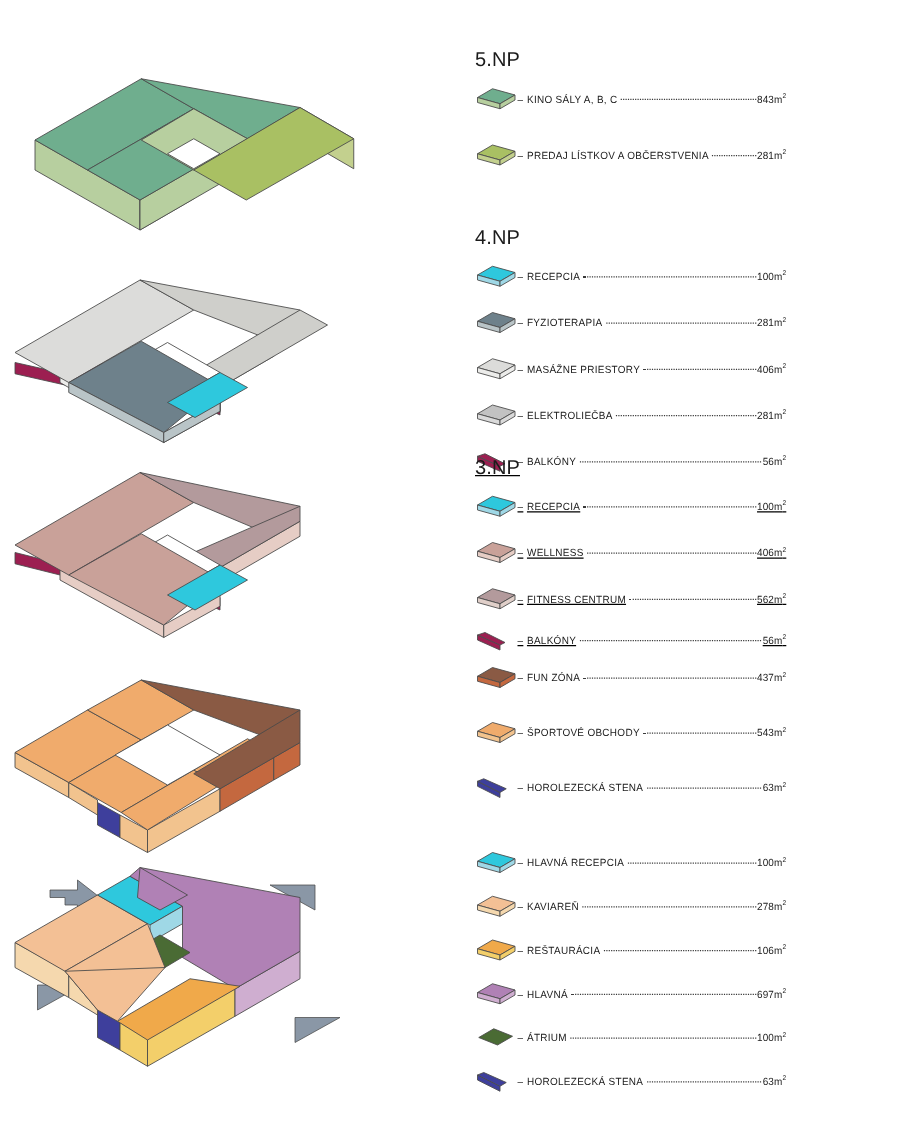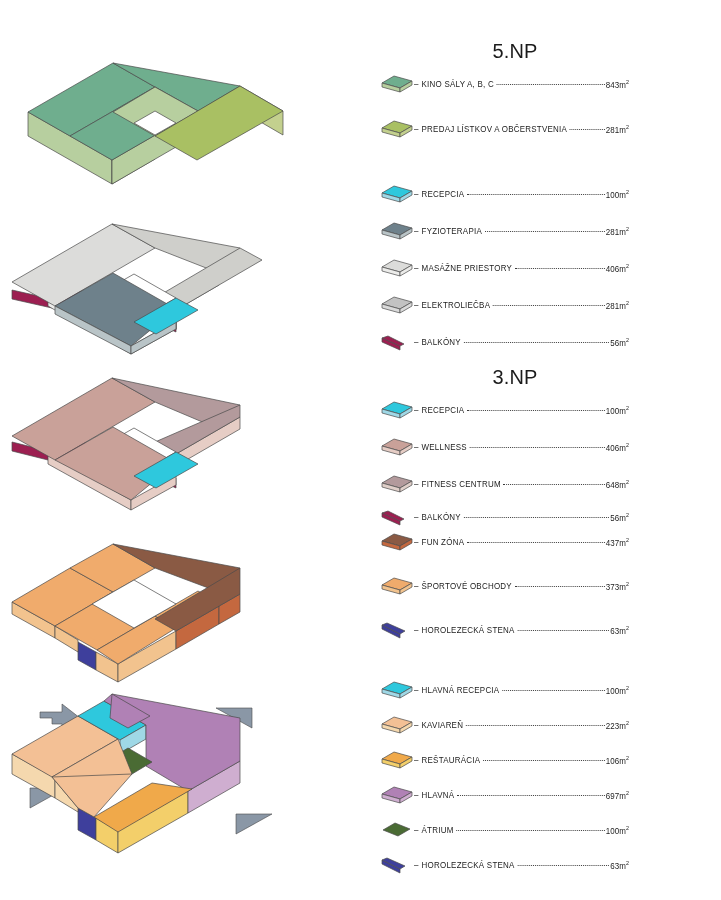--- a/index.html
+++ b/index.html
@@ -38,27 +38,26 @@
   }
   .floor-figure svg { display: block; }
 
   
   .legend-group {
     position: absolute;
     left: 0;
     width: 270px;
   }
   .floor-heading {
-    font-size: 20px;
+    font-size: 16px;
     font-weight: 400;
     letter-spacing: 0.1px;
     color: #1b1b1b;
     margin: 0 0 9px 0;
     font-family: "Liberation Sans", sans-serif;
-    text-align: center;
   }
   .legend-row {
     display: flex;
     align-items: center;
     width: 258px;
   }
   .swatch {
     flex: 0 0 34px;
     width: 34px;
     height: 24px;
@@ -322,20 +321,21 @@
         <span class="entry">
           <span class="dash">–</span>
           <span class="ename">PREDAJ LÍSTKOV A OBČERSTVENIA</span>
           <span class="leader"></span>
           <span class="area"><span>281</span><span>m</span><sup>2</sup></span>
         </span>
       </div>
     </div>
 
     <div class="legend-group" style="top:182px;">
+      <div class="floor-heading">4.NP</div>
 
       <div class="legend-row" style="margin-bottom:13px">
         <span class="swatch">
           <svg width="34" height="24" viewBox="0 0 34 24">
               <g stroke="#4a4a4a" stroke-width="0.7" stroke-linejoin="round">
             <polygon points="2,11 14,4 32,9 20,16" fill="#2ec8dd"></polygon>
             <polygon points="2,11 2,15 20,20 20,16" fill="#9fd8e6"></polygon>
             <polygon points="20,16 20,20 32,13 32,9" fill="#9fd8e6"></polygon>
           </g>
             </svg>
@@ -413,21 +413,21 @@
         </span>
         <span class="entry">
           <span class="dash">–</span>
           <span class="ename">BALKÓNY</span>
           <span class="leader"></span>
           <span class="area"><span>56</span><span>m</span><sup>2</sup></span>
         </span>
       </div>
     </div>
 
-    <div class="legend-group" style="top:366px;">
+    <div class="legend-group" style="top:366px;text-decoration:underline;">
       <div class="floor-heading">3.NP</div>
 
       <div class="legend-row" style="margin-bottom:13px">
         <span class="swatch">
           <svg width="34" height="24" viewBox="0 0 34 24">
               <g stroke="#4a4a4a" stroke-width="0.7" stroke-linejoin="round">
             <polygon points="2,11 14,4 32,9 20,16" fill="#2ec8dd"></polygon>
             <polygon points="2,11 2,15 20,20 20,16" fill="#9fd8e6"></polygon>
             <polygon points="20,16 20,20 32,13 32,9" fill="#9fd8e6"></polygon>
           </g>
@@ -466,21 +466,21 @@
             <polygon points="2,11 14,4 32,9 20,16" fill="#b39a9c"></polygon>
             <polygon points="2,11 2,15 20,20 20,16" fill="#e0cfc9"></polygon>
             <polygon points="20,16 20,20 32,13 32,9" fill="#e0cfc9"></polygon>
           </g>
             </svg>
         </span>
         <span class="entry">
           <span class="dash">–</span>
           <span class="ename">FITNESS CENTRUM</span>
           <span class="leader"></span>
-          <span class="area"><span>648</span><span>m</span><sup>2</sup></span>
+          <span class="area"><span>562</span><span>m</span><sup>2</sup></span>
         </span>
       </div>
 
       <div class="legend-row">
         <span class="swatch">
           <svg width="34" height="24" viewBox="0 0 34 24">
               <g stroke="#4a4a4a" stroke-width="0.7" stroke-linejoin="round">
             <polygon points="2,8 20,16 20,20 2,12" fill="#9c1f51"></polygon>
             <polygon points="2,8 8,6 24,14 20,16" fill="#9c1f51"></polygon>
           </g>
@@ -522,21 +522,21 @@
             <polygon points="2,11 14,4 32,9 20,16" fill="#f0ab6c"></polygon>
             <polygon points="2,11 2,15 20,20 20,16" fill="#f2c38e"></polygon>
             <polygon points="20,16 20,20 32,13 32,9" fill="#f2c38e"></polygon>
           </g>
             </svg>
         </span>
         <span class="entry">
           <span class="dash">–</span>
           <span class="ename">ŠPORTOVÉ OBCHODY</span>
           <span class="leader"></span>
-          <span class="area"><span>373</span><span>m</span><sup>2</sup></span>
+          <span class="area"><span>543</span><span>m</span><sup>2</sup></span>
         </span>
       </div>
 
       <div class="legend-row">
         <span class="swatch">
           <svg width="34" height="24" viewBox="0 0 34 24">
               <g stroke="#4a4a4a" stroke-width="0.7" stroke-linejoin="round">
             <polygon points="2,7 20,16 20,20 2,11" fill="#3e3f9c"></polygon>
             <polygon points="2,7 7,5 25,13 20,16" fill="#3e3f9c"></polygon>
           </g>
@@ -578,21 +578,21 @@
             <polygon points="2,11 14,4 32,9 20,16" fill="#f3c095"></polygon>
             <polygon points="2,11 2,15 20,20 20,16" fill="#f5d8ae"></polygon>
             <polygon points="20,16 20,20 32,13 32,9" fill="#f5d8ae"></polygon>
           </g>
             </svg>
         </span>
         <span class="entry">
           <span class="dash">–</span>
           <span class="ename">KAVIAREŇ</span>
           <span class="leader"></span>
-          <span class="area"><span>223</span><span>m</span><sup>2</sup></span>
+          <span class="area"><span>278</span><span>m</span><sup>2</sup></span>
         </span>
       </div>
 
       <div class="legend-row" style="margin-bottom:11px">
         <span class="swatch">
           <svg width="34" height="24" viewBox="0 0 34 24">
               <g stroke="#4a4a4a" stroke-width="0.7" stroke-linejoin="round">
             <polygon points="2,11 14,4 32,9 20,16" fill="#f0a94a"></polygon>
             <polygon points="2,11 2,15 20,20 20,16" fill="#f3cf6a"></polygon>
             <polygon points="20,16 20,20 32,13 32,9" fill="#f3cf6a"></polygon>

